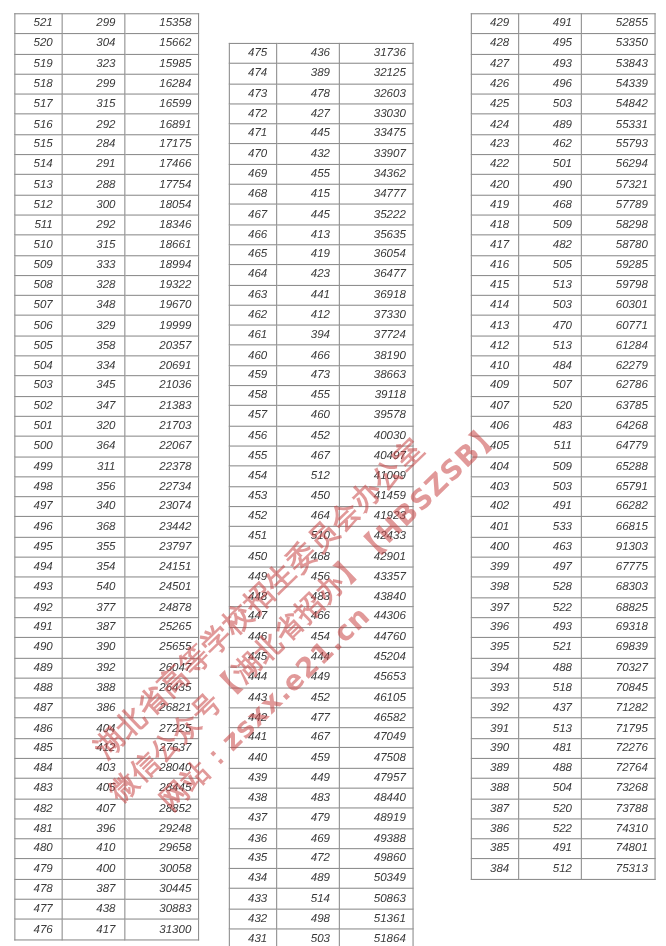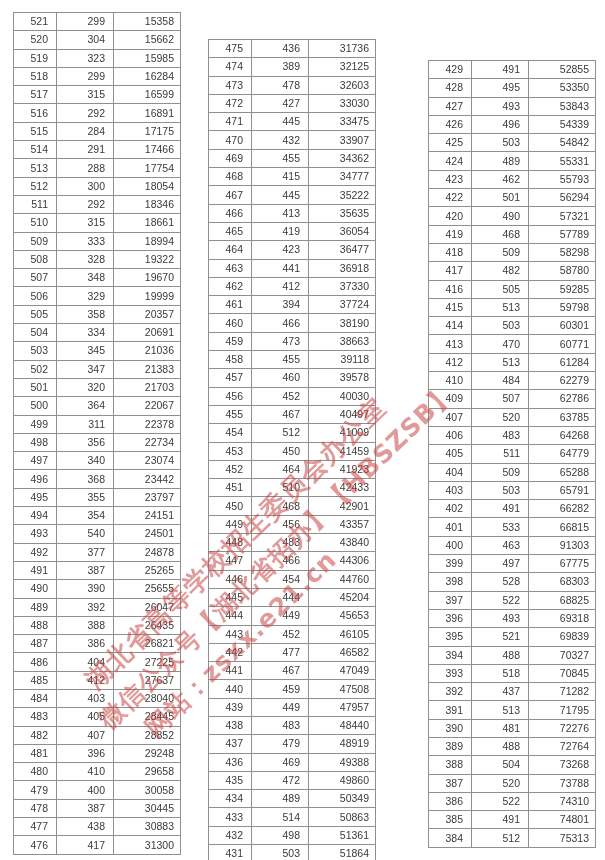--- a/index.html
+++ b/index.html
@@ -1,26 +1,26 @@
 <!DOCTYPE html>
 <html><head>
 <meta charset="utf-8">
 <style>
   html, body { margin: 0; padding: 0; background: #ffffff; }
   body { width: 605px; height: 860px; position: relative; overflow: hidden;
          font-family: "Liberation Sans", "DejaVu Sans", sans-serif; }
-  .tbl { position: absolute; top: 12px; border-collapse: collapse; table-layout: fixed; }
+  .tbl { position: absolute; top: 12px; border-collapse: collapse; table-layout: fixed; font-style: italic; }
   .tbl td { border: 1px solid #8f8f8f; height: 17.3px; padding: 0 6px 0 0;
             font-size: 10.5px; color: #3a3a3a; text-align: right; line-height: 17px; white-space: nowrap; }
   .tbl td.c1 { width: 34px; padding-right: 8px; }
   .tbl td.c2 { width: 48px; padding-right: 8px; }
   .tbl td.c3 { width: 60px; padding-right: 6px; }
   #t1 { left: 13px; }
   #t2 { left: 208px; margin-top: 27px; }
-  #t3 { left: 428px; margin-top: 48px; }
+  #t3 { left: 428px; }
   .wm { position: absolute; color: rgba(200, 70, 70, 0.55); font-size: 26px; font-weight: bold;
         white-space: nowrap; transform-origin: left top; letter-spacing: 1px;
         font-family: "DejaVu Sans", sans-serif; pointer-events: none; }
 </style>
 </head>
 <body>
 
 <table class="tbl" id="t1">
     <tbody>
       <tr>

